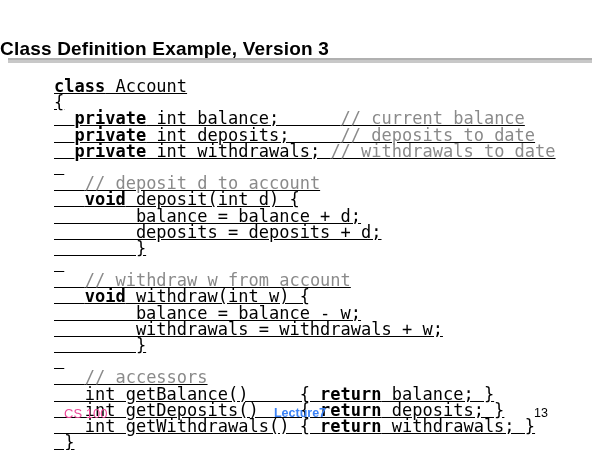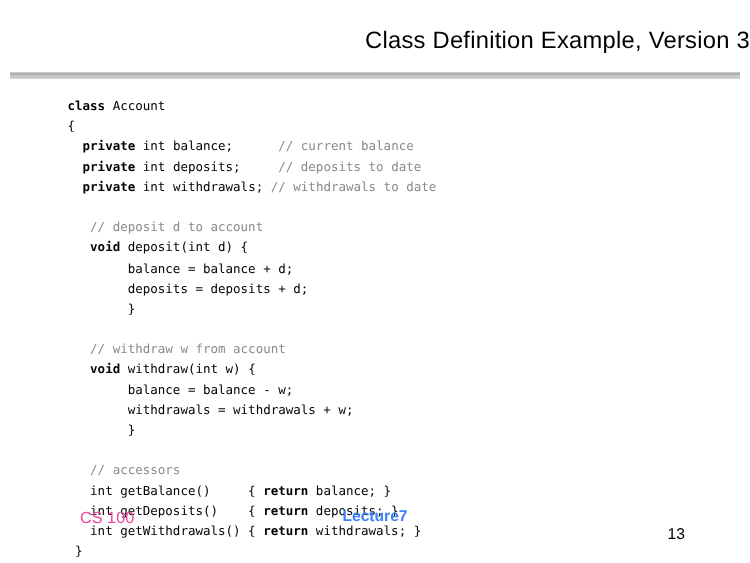--- a/index.html
+++ b/index.html
@@ -14,26 +14,26 @@
     overflow: hidden;
   }
   .slide {
     position: relative;
     width: 600px;
     height: 450px;
     box-sizing: border-box;
   }
   .slide-title {
     position: absolute;
-    top: 22px;
+    top: 38px;
     left: 0;
     width: 600px;
-    text-align: right;
+    text-align: left;
     font-size: 19px;
-    font-weight: normal;
+    font-weight: bold;
     color: #000000;
     letter-spacing: 0.2px;
     font-family: "Liberation Sans", sans-serif;
   }
   .rule {
     position: absolute;
     top: 58px;
     left: 8px;
     width: 584px;
     height: 5px;
@@ -46,24 +46,25 @@
     width: 584px;
     height: 2px;
     background: #b0b0b0;
   }
   .code-block {
     position: absolute;
     top: 78px;
     left: 54px;
     width: 530px;
     font-family: "DejaVu Sans Mono", monospace;
-    font-size: 10px;
+    font-size: 17px;
     line-height: 16.2px;
     color: #000000;
     white-space: pre;
+    text-decoration: underline;
   }
   .code-line {
     white-space: pre;
     height: 16.2px;
   }
   .kw {
     font-weight: bold;
     color: #000000;
   }
   .cmt {
@@ -93,21 +94,21 @@
     top: 0;
     width: 600px;
     text-align: center;
     font-size: 12.5px;
     font-weight: bold;
     color: #3b82f6;
   }
   .footer-right {
     position: absolute;
     right: 52px;
-    top: 14px;
+    top: 0;
     font-size: 12.5px;
     color: #000000;
   }
 </style>
 </head>
 <body>
 
 <div class="slide">
 
   <div class="slide-title">Class Definition Example, Version 3</div>

